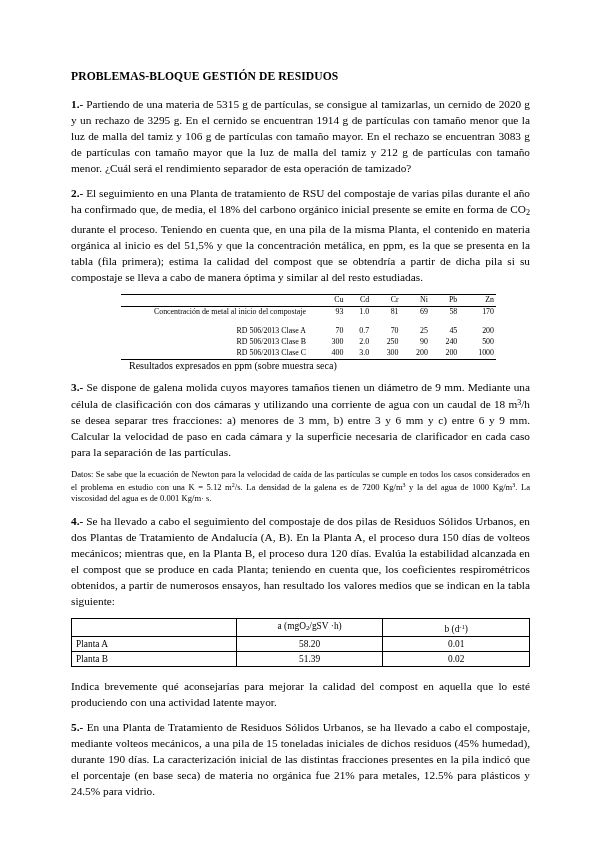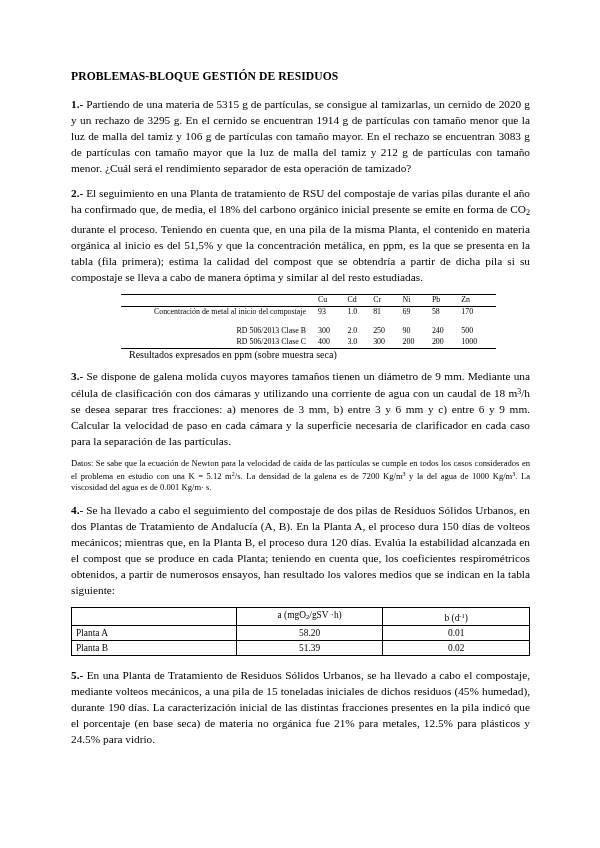--- a/index.html
+++ b/index.html
@@ -64,21 +64,21 @@
   }
   table.tbl1 {
     border-collapse: collapse;
     width: 100%;
     font-size: 7.9px;
     line-height: 10px;
   }
   table.tbl1 th, table.tbl1 td {
     padding: 0.5px 2px;
     font-weight: normal;
-    text-align: left;
+    text-align: right;
     white-space: nowrap;
   }
   table.tbl1 td.rowlabel, table.tbl1 th.rowlabel {
     text-align: right;
     padding-right: 10px;
     width: 52%;
   }
   table.tbl1 tr.hdr th { border-bottom: 0.8px solid #000; }
   table.tbl1 tr.toprule td, table.tbl1 tr.toprule th { border-top: 0.8px solid #000; }
   table.tbl1 tr.spacer td { height: 7px; }
@@ -149,20 +149,29 @@
           <tr class="spacer">
             <td></td>
               <td></td>
               <td></td>
               <td></td>
               <td></td>
               <td></td>
               <td></td>
           </tr>
           <tr>
+            <td class="rowlabel">RD 506/2013 Clase A</td>
+            <td>70</td>
+            <td>0.7</td>
+            <td>70</td>
+            <td>25</td>
+            <td>45</td>
+            <td>200</td>
+          </tr>
+          <tr>
             <td class="rowlabel">RD 506/2013 Clase B</td>
             <td>300</td>
             <td>2.0</td>
             <td>250</td>
             <td>90</td>
             <td>240</td>
             <td>500</td>
           </tr>
           <tr class="lastrow">
             <td class="rowlabel">RD 506/2013 Clase C</td>
@@ -204,17 +213,18 @@
           </tr>
           <tr>
             <td class="plant">Planta B</td>
             <td>51.39</td>
             <td>0.02</td>
           </tr>
         </tbody>
       </table>
     </div>
 
+    <p class="para">Indica brevemente qué aconsejarías para mejorar la calidad del compost en aquella que lo esté produciendo con una actividad latente mayor.</p>
 
     <p class="para tight"><span class="qnum">5.-</span><span> En una Planta de Tratamiento de Residuos Sólidos Urbanos, se ha llevado a cabo el compostaje, mediante volteos mecánicos, a una pila de 15 toneladas iniciales de dichos residuos (45% humedad), durante 190 días. La caracterización inicial de las distintas fracciones presentes en la pila indicó que el porcentaje (en base seca) de materia no orgánica fue 21% para metales, 12.5% para plásticos y 24.5% para vidrio.</span></p>
 
   </div>
 </div>
 
 </body></html>

